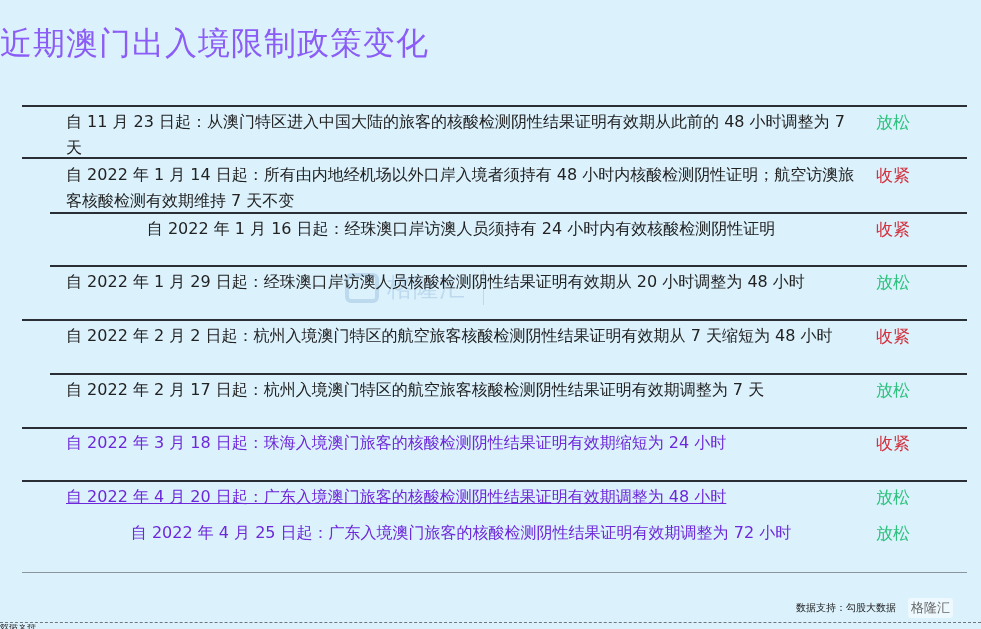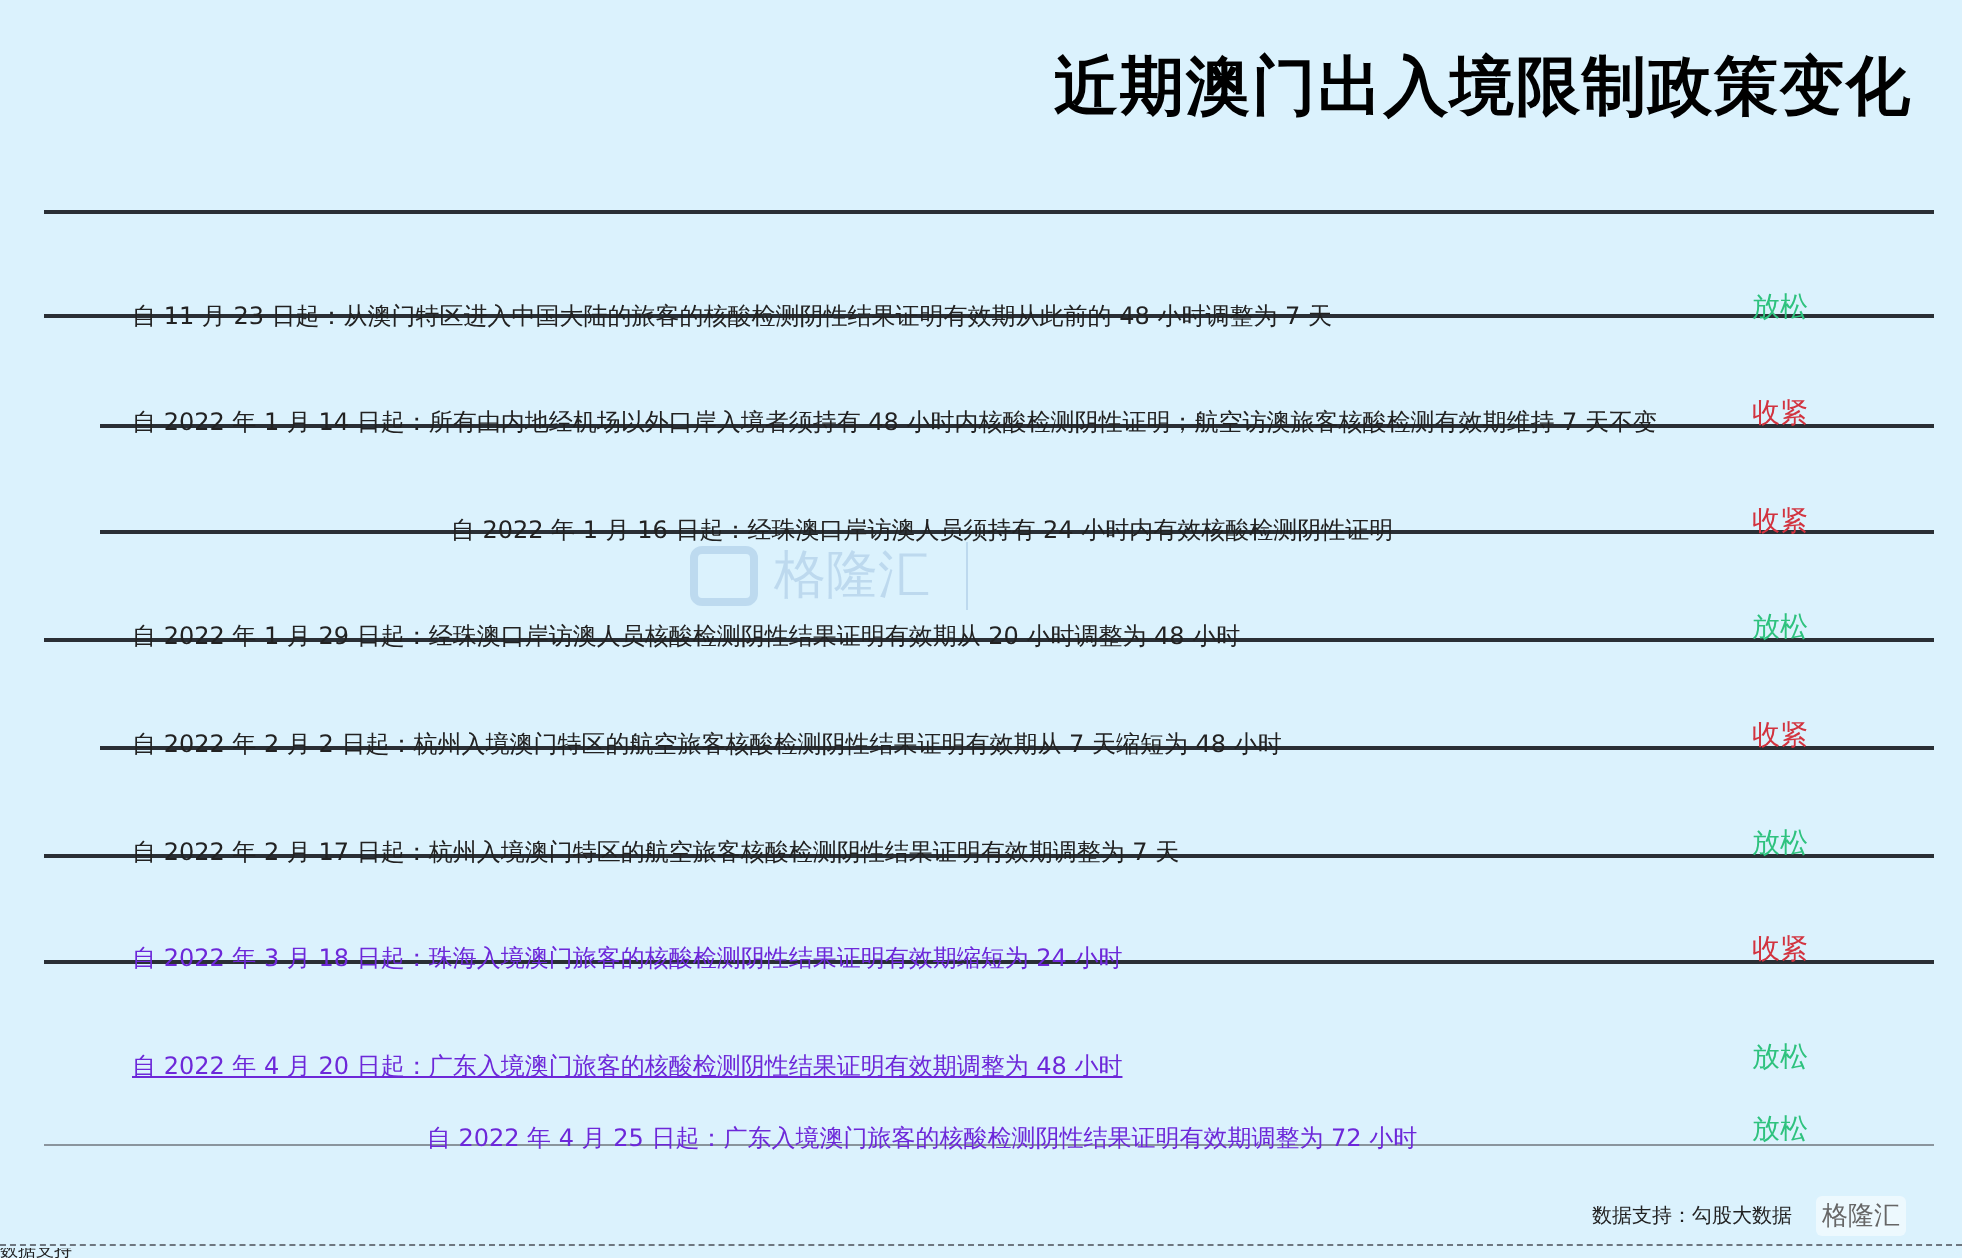--- a/index.html
+++ b/index.html
@@ -5,34 +5,34 @@
   html, body { margin: 0; padding: 0; }
   body {
     width: 981px; height: 629px; overflow: hidden;
     background: #dbf2fd;
     font-family: "DejaVu Sans", "Liberation Sans", sans-serif;
     color: #1e1e1e;
     position: relative;
   }
   .title {
     position: absolute; left: 0; top: 22px; width: 956px;
-    text-align: right; font-size: 32px; font-weight: bold;
-    color: #000000; letter-spacing: 1px;
+    text-align: left; font-size: 32px; font-weight: normal;
+    color: #8b5cf6; letter-spacing: 1px;
   }
   .rule {
     position: absolute; height: 2px; background: #2a2f35; right: 14px;
   }
   .rule.light { height: 1px; background: #8a959d; }
   .row-text {
     position: absolute; left: 66px; width: 790px;
-    font-size: 12px; line-height: 26px; color: #222; margin-top: 36px;
+    font-size: 16px; line-height: 26px; color: #222;
   }
   .row-text.faded { color: #6d28d9; }
   .status {
-    position: absolute; left: 876px; font-size: 14px; line-height: 26px; margin-top: 32px;
+    position: absolute; left: 876px; font-size: 17px; line-height: 26px;
   }
   .status.relax { color: #2ec27e; }
   .status.tighten { color: #d2333f; }
   .watermark {
     position: absolute; left: 345px; top: 270px; display: flex; align-items: center;
     opacity: 0.18; pointer-events: none;
   }
   .wm-logo { width: 34px; height: 30px; border: 4px solid #3a6fb0; border-radius: 6px; box-sizing: border-box; margin-right: 8px; }
   .wm-text { font-size: 26px; color: #3a6fb0; margin-right: 18px; }
   .wm-sep { width: 1px; height: 34px; background: #3a6fb0; margin-right: 18px; }

